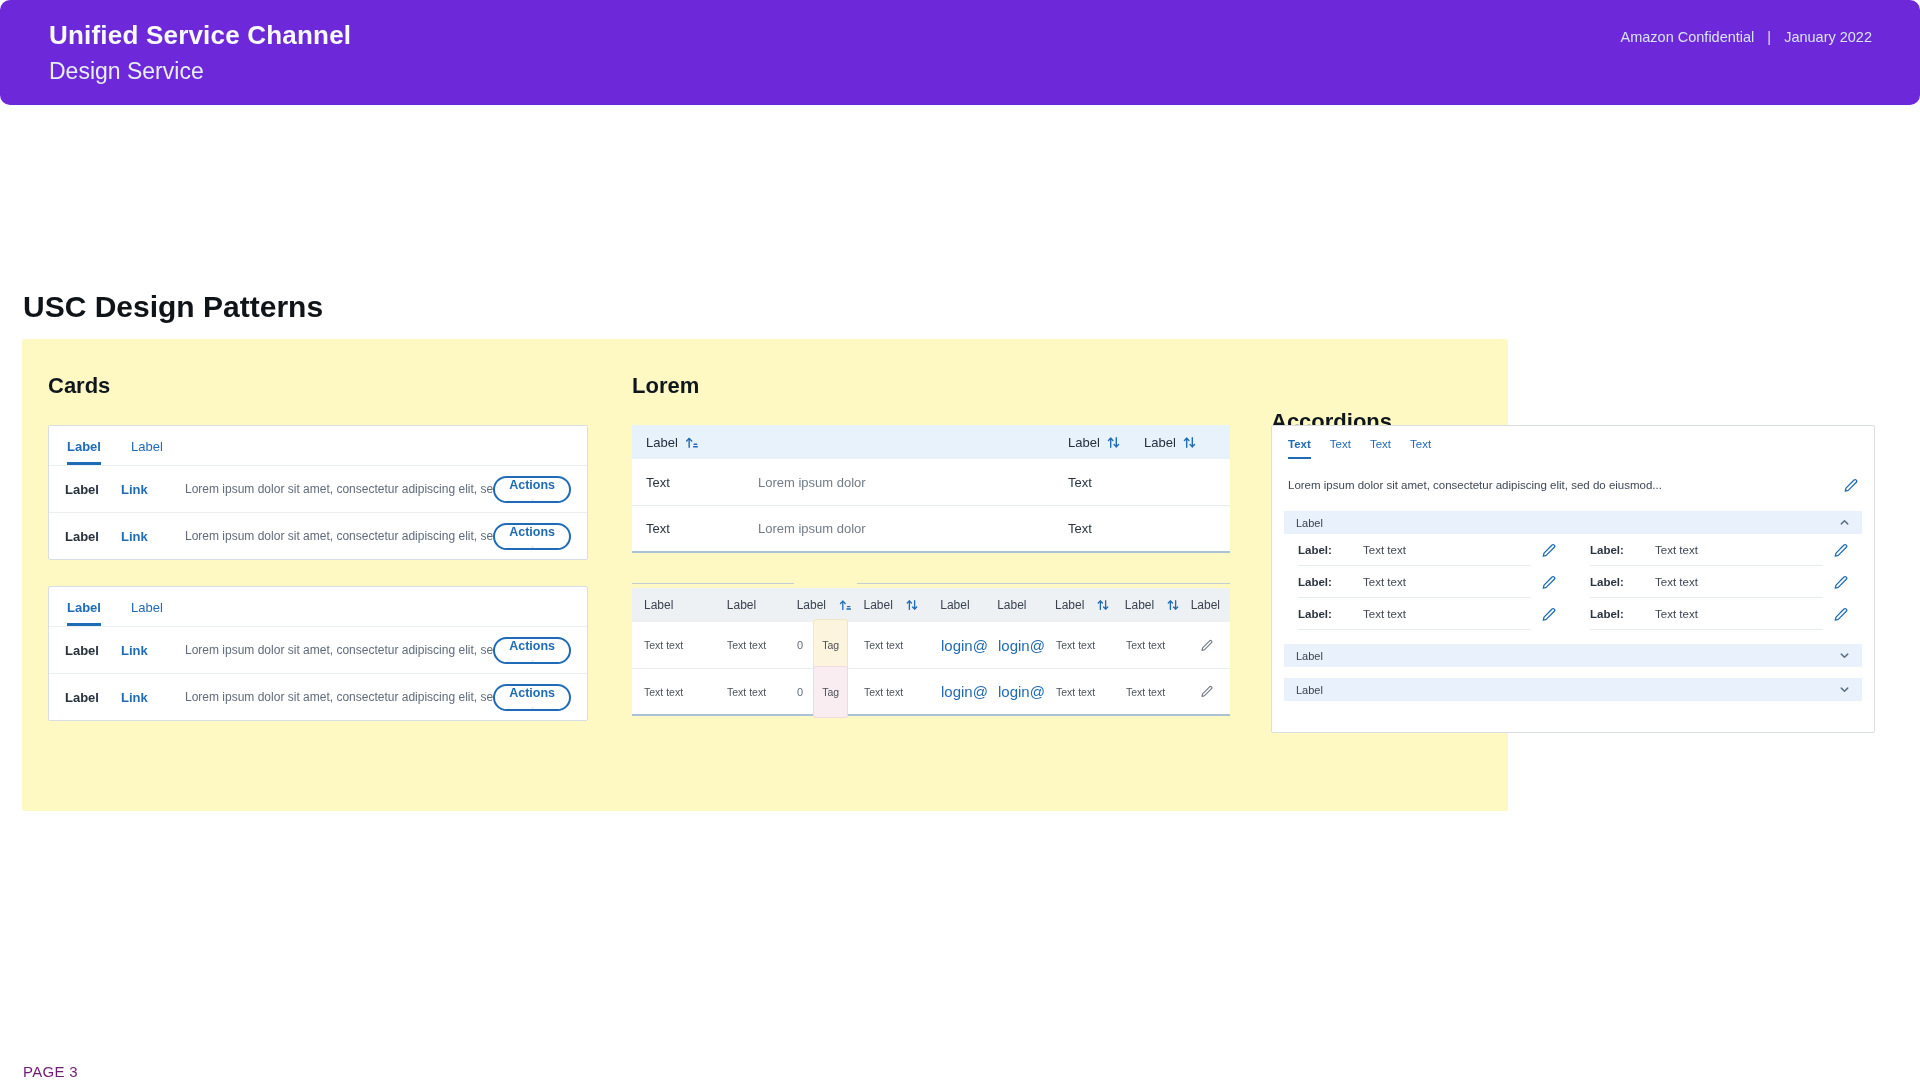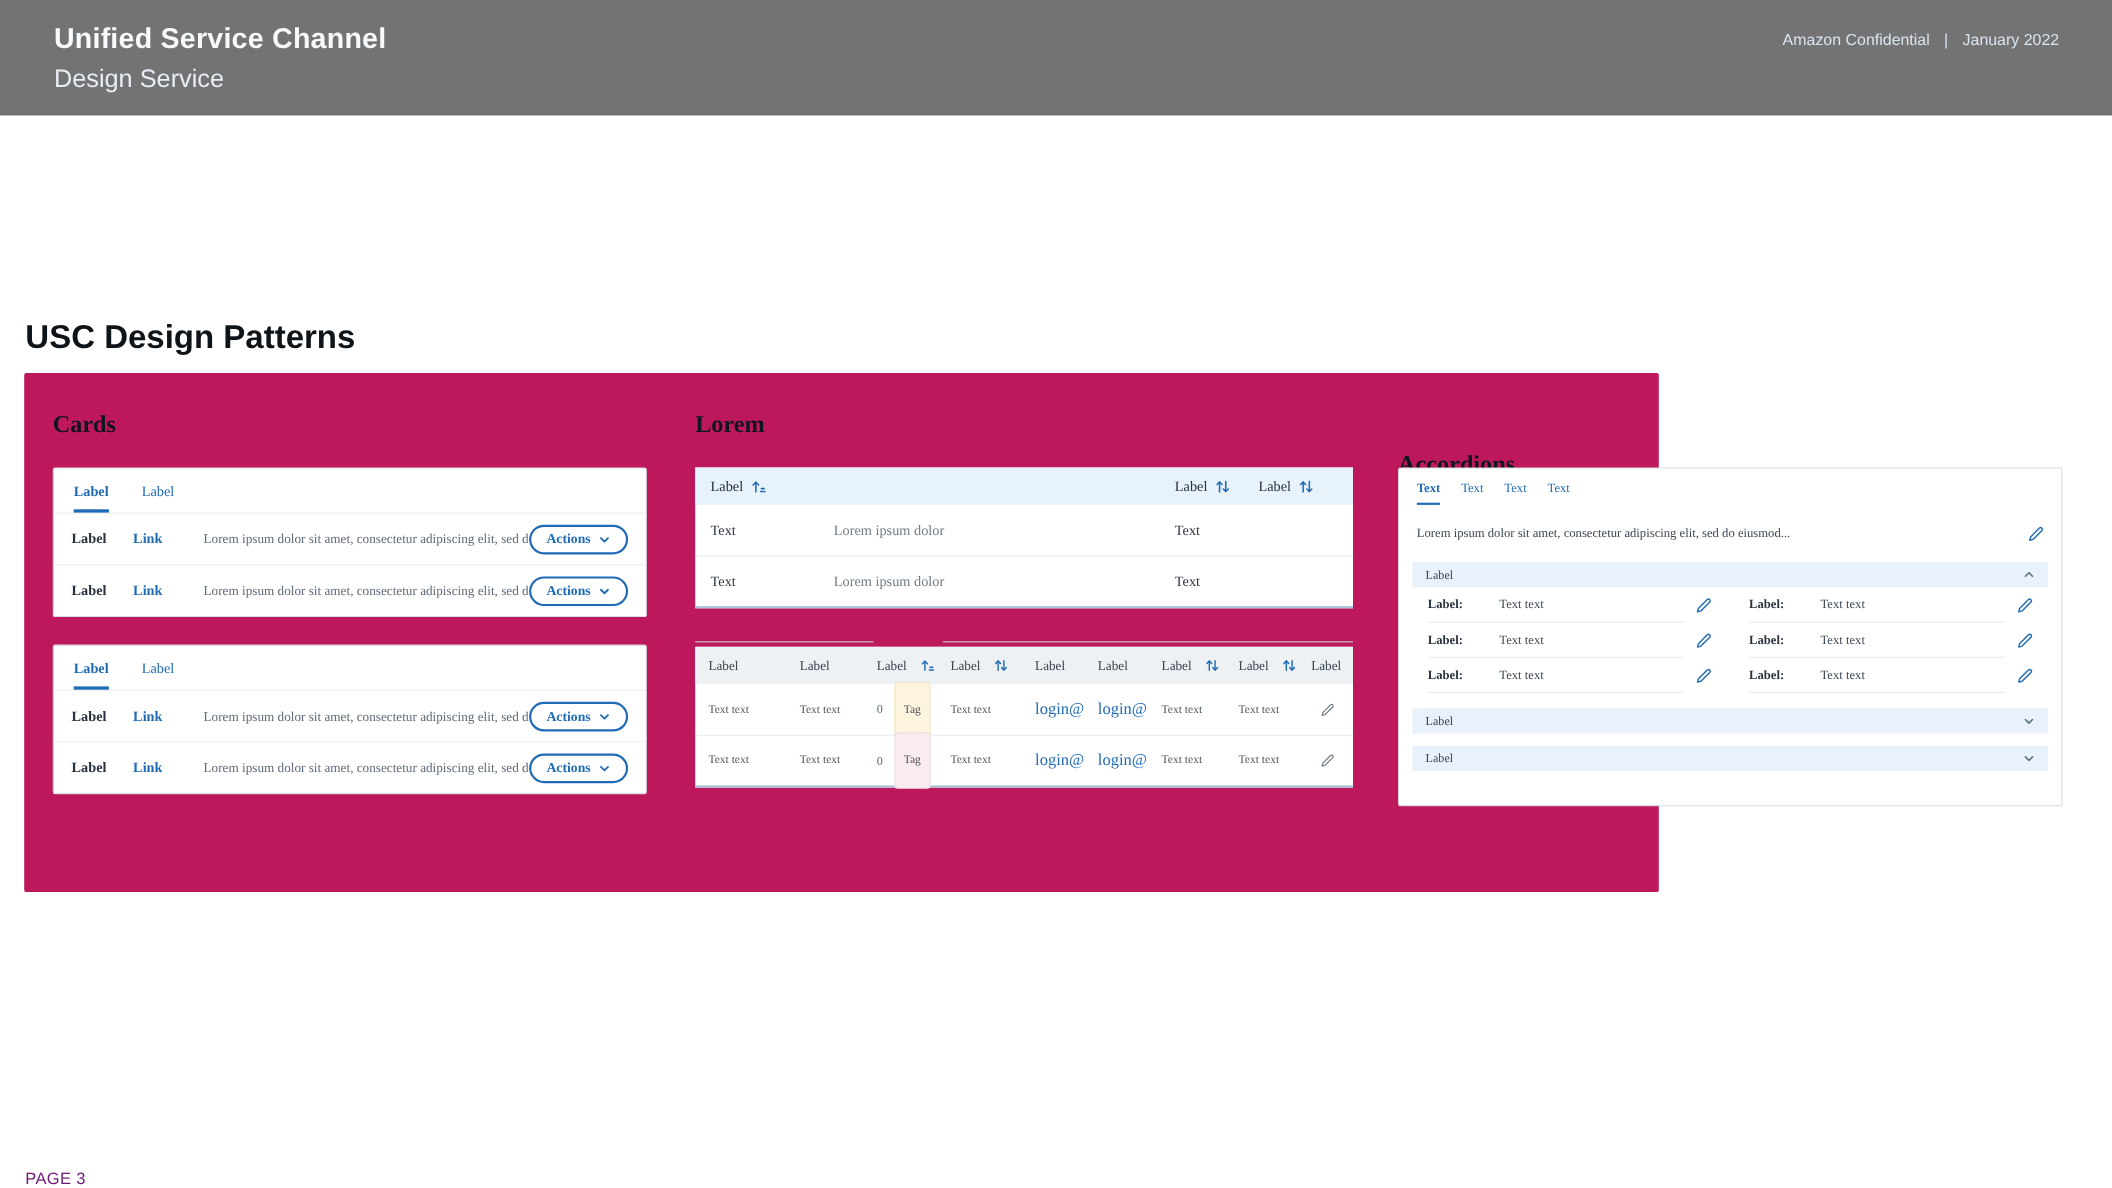--- a/index.html
+++ b/index.html
@@ -1,44 +1,44 @@
 <!DOCTYPE html>
 <html><head>
 <meta charset="utf-8">
 <style>
   * { box-sizing: border-box; margin: 0; padding: 0; }
   html,body { background:#ffffff; }
   body { font-family: "Liberation Sans", "DejaVu Sans", sans-serif; }
   .screen { position:relative; width:1920px; height:1080px; background:#fff; overflow:hidden; }
 
   
-  .app-header { position:absolute; left:0; top:0; width:1920px; height:105px; background:#737373; }
+  .app-header { position:absolute; left:0; top:0; width:1920px; height:105px; background:#6d28d9;border-radius:10px; }
   .app-title { position:absolute; left:49px; top:20px; font-size:26px; font-weight:700; color:#f7fafc; letter-spacing:.2px; }
   .app-subtitle { position:absolute; left:49px; top:58px; font-size:23px; font-weight:400; color:#e8eef5; }
   .header-meta { position:absolute; right:48px; top:29px; font-size:14.5px; color:#d9e4f0; display:flex; gap:13px; align-items:center; }
 
   .page-title { position:absolute; left:23px; top:290px; font-size:30px; font-weight:700; color:#0f1419; }
   .page-footer { position:absolute; left:23px; top:1063px; font-size:15px; color:#701a75; letter-spacing:.3px; }
 
   
-  .panel { position:absolute; left:22px; top:339px; width:1486px; height:472px; background:#be185d; border-radius:2px;font-family:Liberation Serif, serif; }
+  .panel { position:absolute; left:22px; top:339px; width:1486px; height:472px; background:#fef9c3; border-radius:2px; }
   .section-title { position:absolute; top:34px; font-size:22px; font-weight:700; color:#10161d; }
   .st-cards { left:26px; } .st-tables { left:610px; } .st-acc { left:1249px;margin-top:36px; }
 
   
   .card { position:absolute; left:26px; width:540px; background:#fff; border:1px solid #d8dee4; border-radius:2px; }
   .card-a { top:86px; } .card-b { top:247px; }
   .tabs { display:flex; gap:30px; padding:13px 18px 0 18px; }
   .tab { font-size:13px; color:#1f6bb5; padding-bottom:8px; border-bottom:3px solid transparent; cursor:pointer; }
   .tab.active { font-weight:700; border-bottom-color:#1f6bb5; }
   .card-row { display:flex; align-items:center; height:47px; padding:0 16px; border-top:1px solid #ebeff1; }
   .card-row-label { width:56px; font-size:13px; font-weight:700; color:#27313d; }
   .card-row-link { width:64px; font-size:13px; font-weight:700; color:#1f6bb5; text-decoration:none; cursor:pointer; }
   .card-row-text { flex:1; font-size:12px; color:#5f6b7a; white-space:nowrap; overflow:hidden; }
-  .actions-btn { display:flex; align-items:center; gap:7px; height:27px; padding:0 14px; border:2px solid #1f6bb5; border-radius:14px; background:#fff; color:#1f6bb5; font-size:12.5px; font-weight:700; font-family:inherit; cursor:pointer; }
+  .actions-btn { display:flex; align-items:center; gap:7px; height:27px; padding:0 14px; border:2px solid #1f6bb5; border-radius:14px; background:#fff; color:#1f6bb5; font-size:12.5px; font-weight:700; font-family:inherit; cursor:pointer;flex-direction:column; }
 
   
   .data-table { position:absolute; left:610px; width:598px; background:#fff; }
   .t1 { top:86px; border-bottom:2px solid #a9c2d9; }
   .t2 { top:249px; border-bottom:2px solid #a9c2d9; }
   .t-head { display:flex; align-items:center; height:34px; }
   .t1 .t-head { background:#e8f2fb; padding:0 14px; }
   .t2 .t-head { background:#eef1f4; padding:0 10px 0 12px; }
   .t-row { display:flex; align-items:center; height:46px; }
   .t1 .t-row { padding:0 14px; }

